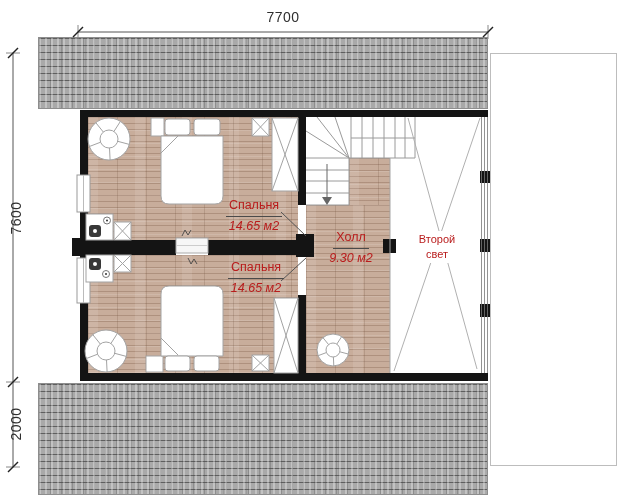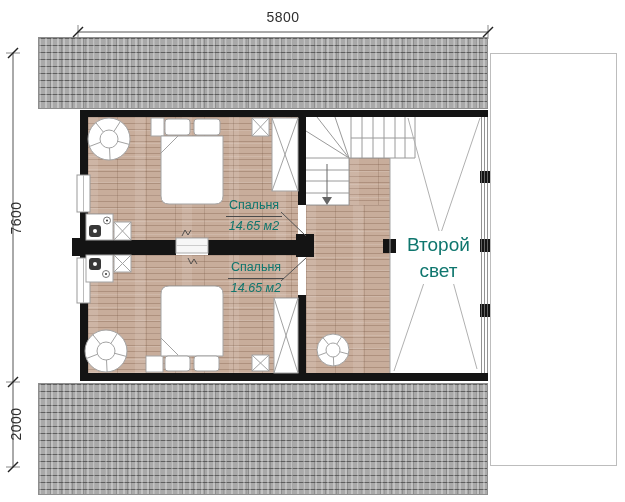--- a/index.html
+++ b/index.html
@@ -15,25 +15,25 @@
     border:1px solid #8d8d8d;box-sizing:border-box;}
   
   .wood{position:absolute;background-color:#c8ad9b;
     background-image:
       repeating-linear-gradient(90deg, rgba(110,80,60,.22) 0 1px, rgba(0,0,0,0) 1px 29px),
       repeating-linear-gradient(90deg, rgba(255,255,255,.10) 0 10px, rgba(0,0,0,0) 10px 47px),
       repeating-linear-gradient(180deg, rgba(120,85,65,.32) 0 1px, rgba(0,0,0,0) 1px 6px),
       repeating-linear-gradient(180deg, rgba(255,255,255,.13) 0 1px, rgba(0,0,0,0) 1px 13px);}
   .terrace{position:absolute;background:#fff;border:1px solid #bdbdbd;box-sizing:border-box;}
   svg.overlay{position:absolute;left:0;top:0;}
-  .room-label{position:absolute;text-align:center;color:#0f766e;
+  .room-label{position:absolute;text-align:center;color:#b91c1c;
     font-size:12.5px;line-height:1.5;z-index:6;}
   .room-label .rname{display:inline-block;border-bottom:1px solid #4a4a4a;padding:0 3px 1px;}
   .room-label .rarea{display:block;font-style:italic;}
-  .void-label{background:#ffffff;padding:1px 3px;font-size:19px;line-height:1.35;}
+  .void-label{background:#ffffff;padding:1px 3px;font-size:11px;line-height:1.35;}
   .dim-label{position:absolute;color:#2e2e2e;font-size:14px;letter-spacing:.5px;
     white-space:nowrap;z-index:6;}
   .dim-rot{transform:translate(-50%,-50%) rotate(-90deg);transform-origin:center;}
 </style>
 </head>
 <body>
 
 <div class="stage">
 
   <div class="roof" style="left:38px;top:37px;width:450px;height:72px;"></div>
@@ -227,24 +227,28 @@
   </svg>
 
   <div class="room-label" style="left:222px;top:196px;width:64px;">
     <span class="rname">Спальня</span>
     <span class="rarea">14.65 м2</span>
   </div>
   <div class="room-label" style="left:224px;top:258px;width:64px;">
     <span class="rname">Спальня</span>
     <span class="rarea">14.65 м2</span>
   </div>
+  <div class="room-label" style="left:324px;top:228px;width:54px;">
+    <span class="rname">Холл</span>
+    <span class="rarea">9.30 м2</span>
+  </div>
   <div class="room-label" style="left:404px;top:231px;width:66px;">
     <span class="void-label" style="display:inline-block;">
       <span>Второй</span><br>
       <span>свет</span>
     </span>
   </div>
 
-  <div class="dim-label" style="left:283px;top:17px;transform:translate(-50%,-50%);">5800</div>
+  <div class="dim-label" style="left:283px;top:17px;transform:translate(-50%,-50%);">7700</div>
   <div class="dim-label dim-rot" style="left:16px;top:218px;">7600</div>
   <div class="dim-label dim-rot" style="left:16px;top:424px;">2000</div>
 
 </div>
 
 </body></html>

